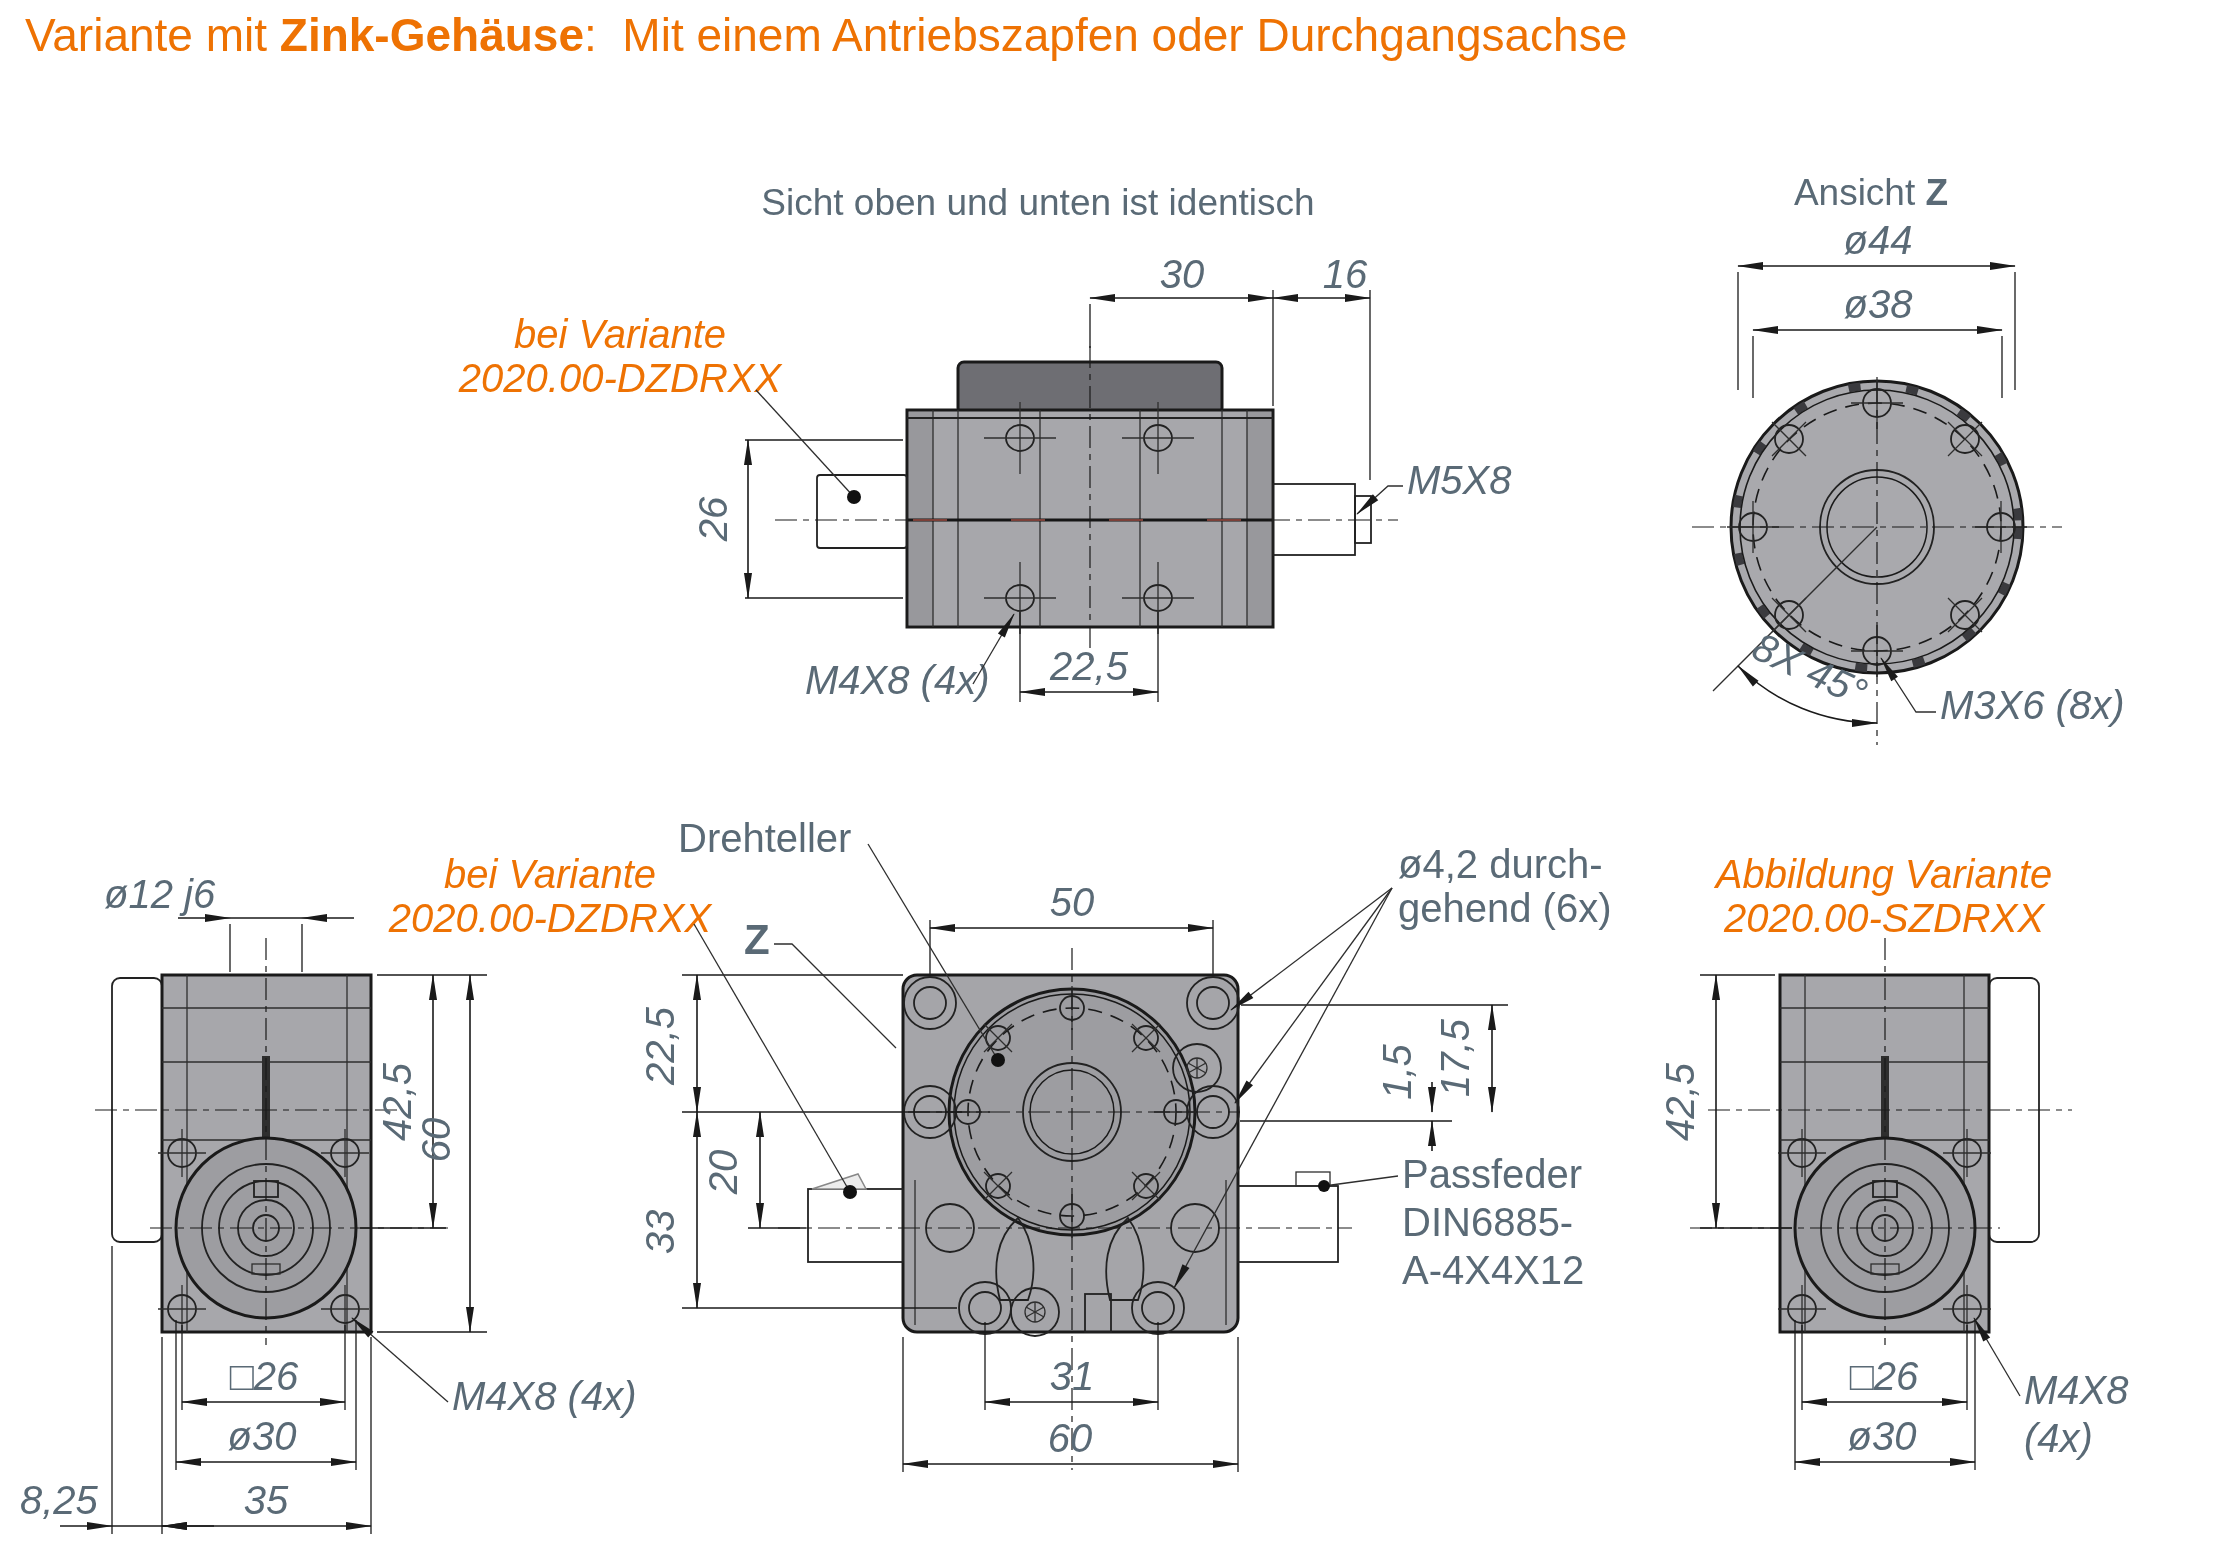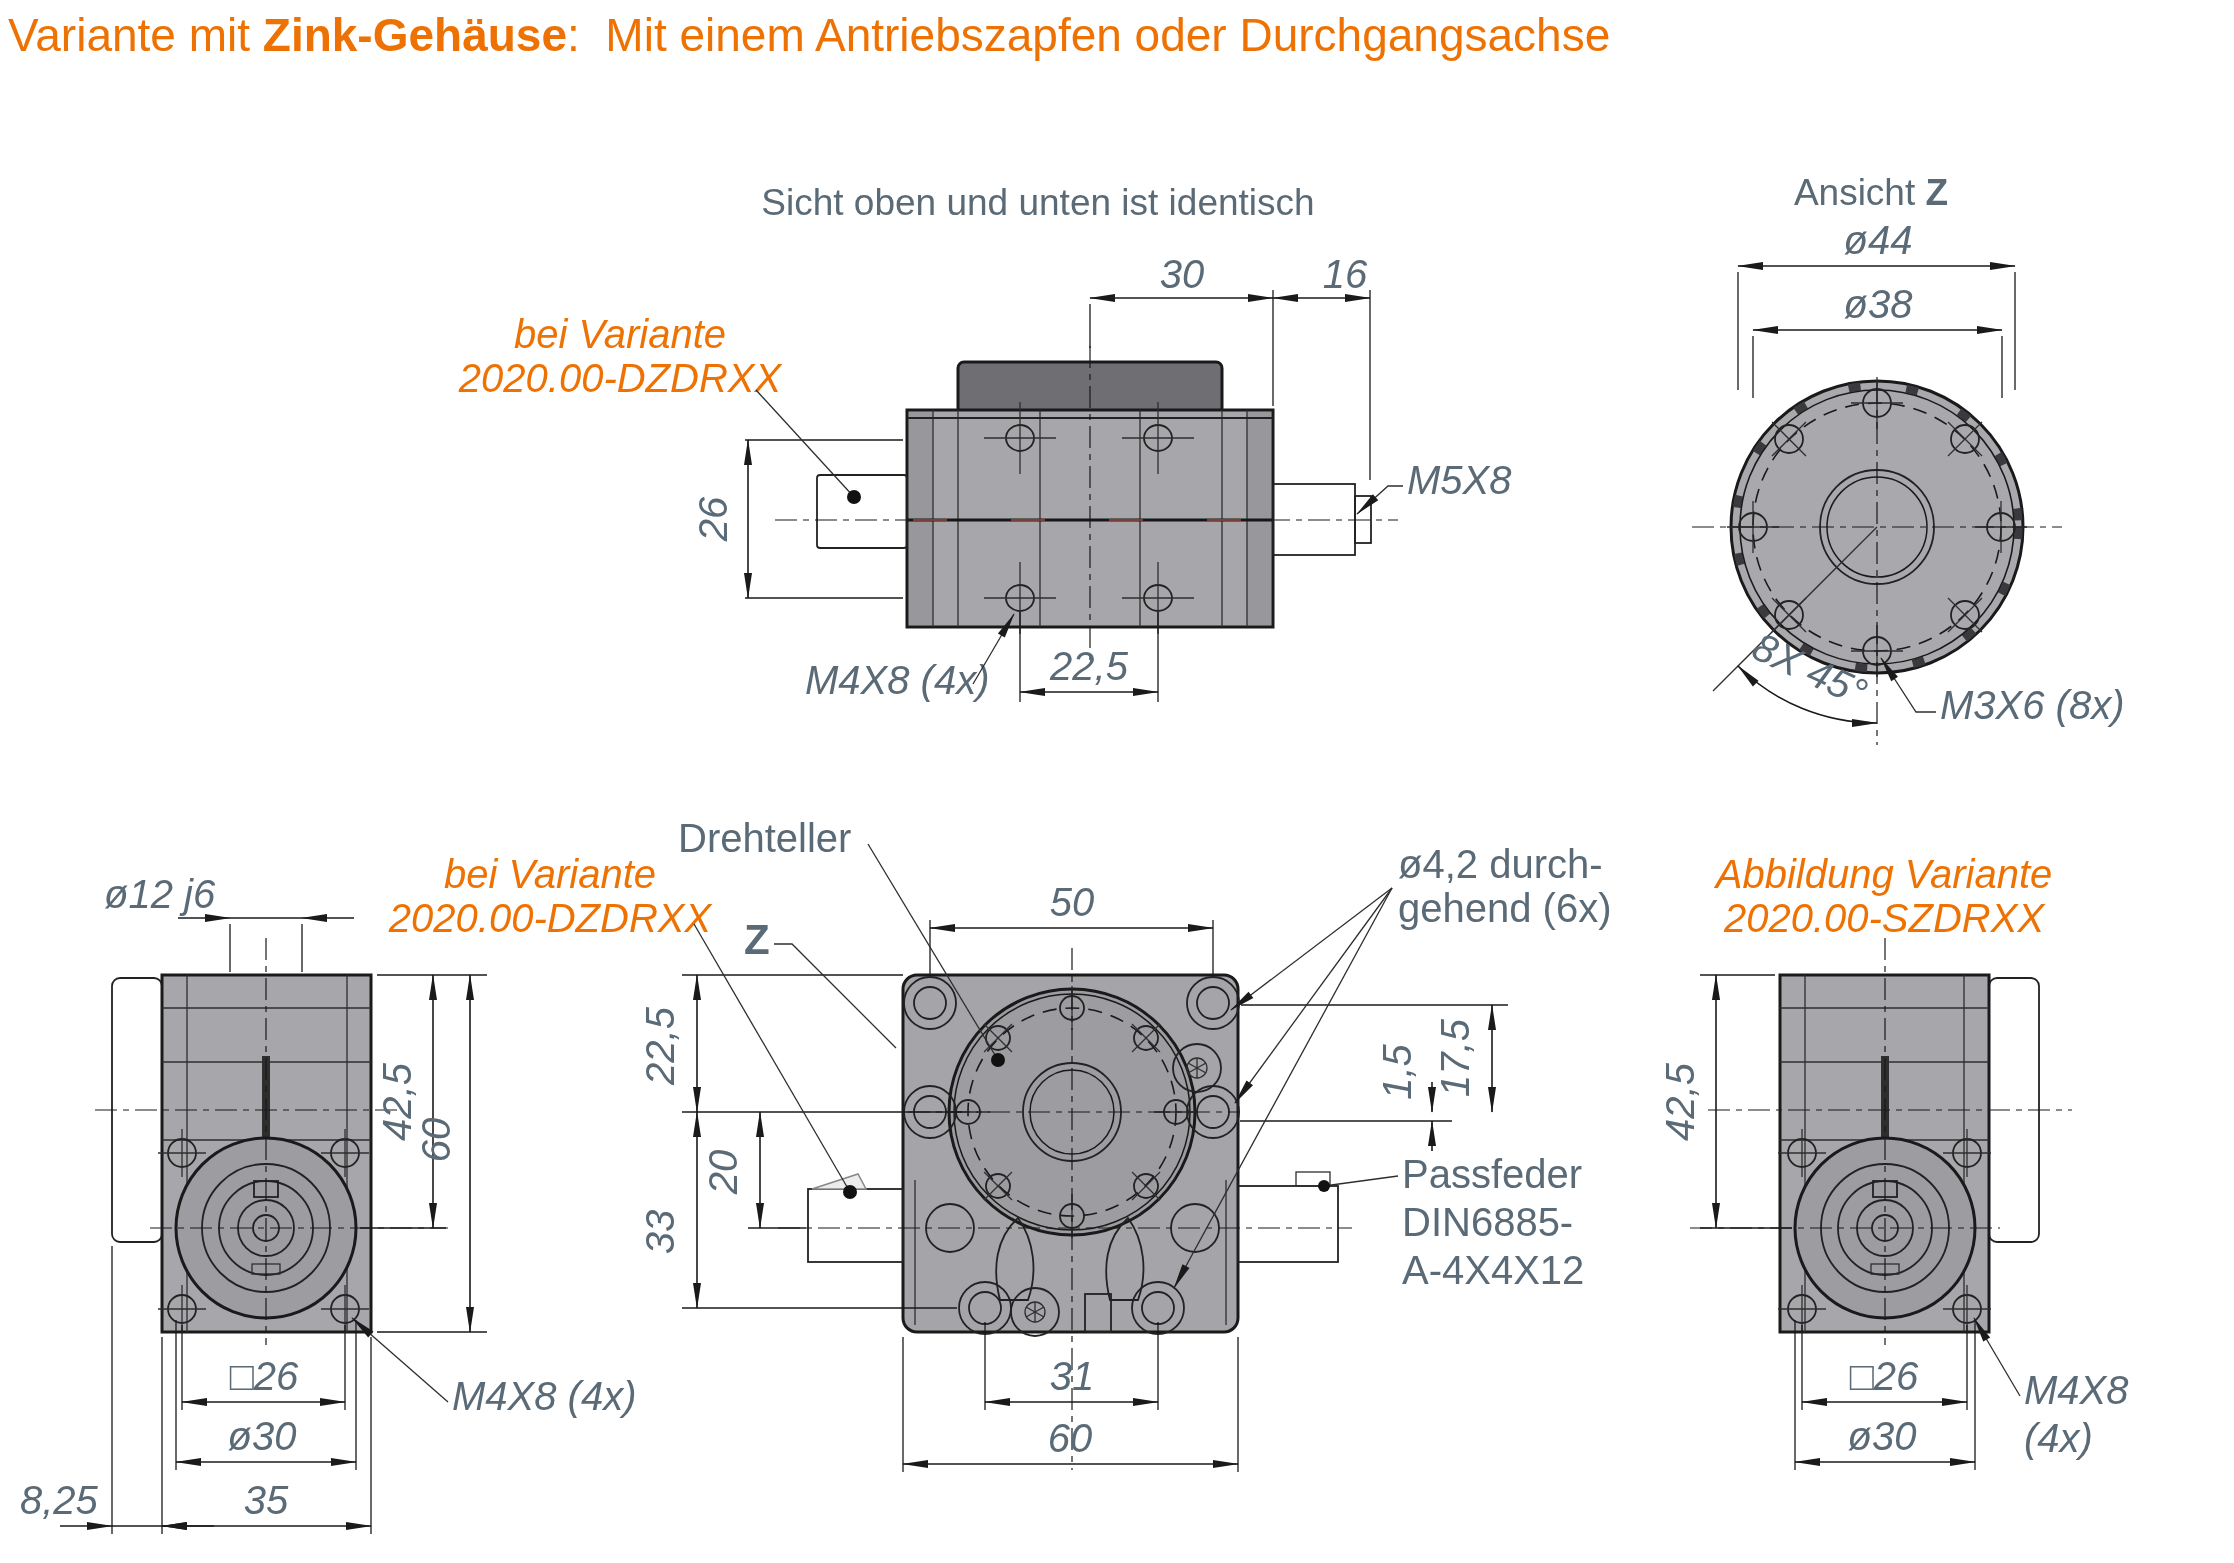--- a/index.html
+++ b/index.html
@@ -1,18 +1,18 @@
 <!DOCTYPE html>
 <html><head>
 <meta charset="utf-8">
 <style>
   html,body{margin:0;padding:0;background:#ffffff;}
   body{font-family:"Liberation Sans", sans-serif;}
   #stage{position:relative;width:2234px;height:1563px;background:#fff;overflow:hidden;}
-  .title{position:absolute;left:8px;top:8px;font-size:46px;color:#EE7203;white-space:pre;}
+  .title{position:absolute;left:25px;top:8px;font-size:46px;color:#EE7203;white-space:pre;}
   .title b{font-weight:700;}
   svg{position:absolute;left:0;top:0;}
   
   .ol{stroke:#1a1a1a;stroke-width:3;}
   .l2{stroke:#222222;stroke-width:1.8;fill:none;}
   .thin{stroke:#2e2e2e;stroke-width:1.3;fill:none;}
   .dim{stroke:#1a1a1a;stroke-width:1.6;fill:none;}
   .ext{stroke:#1a1a1a;stroke-width:1.3;fill:none;}
   .cl{stroke:#1a1a1a;stroke-width:1.2;fill:none;stroke-dasharray:22 6 6 6;}
   .bolt{stroke:#1a1a1a;stroke-width:1.6;fill:none;stroke-dasharray:14 9;}

